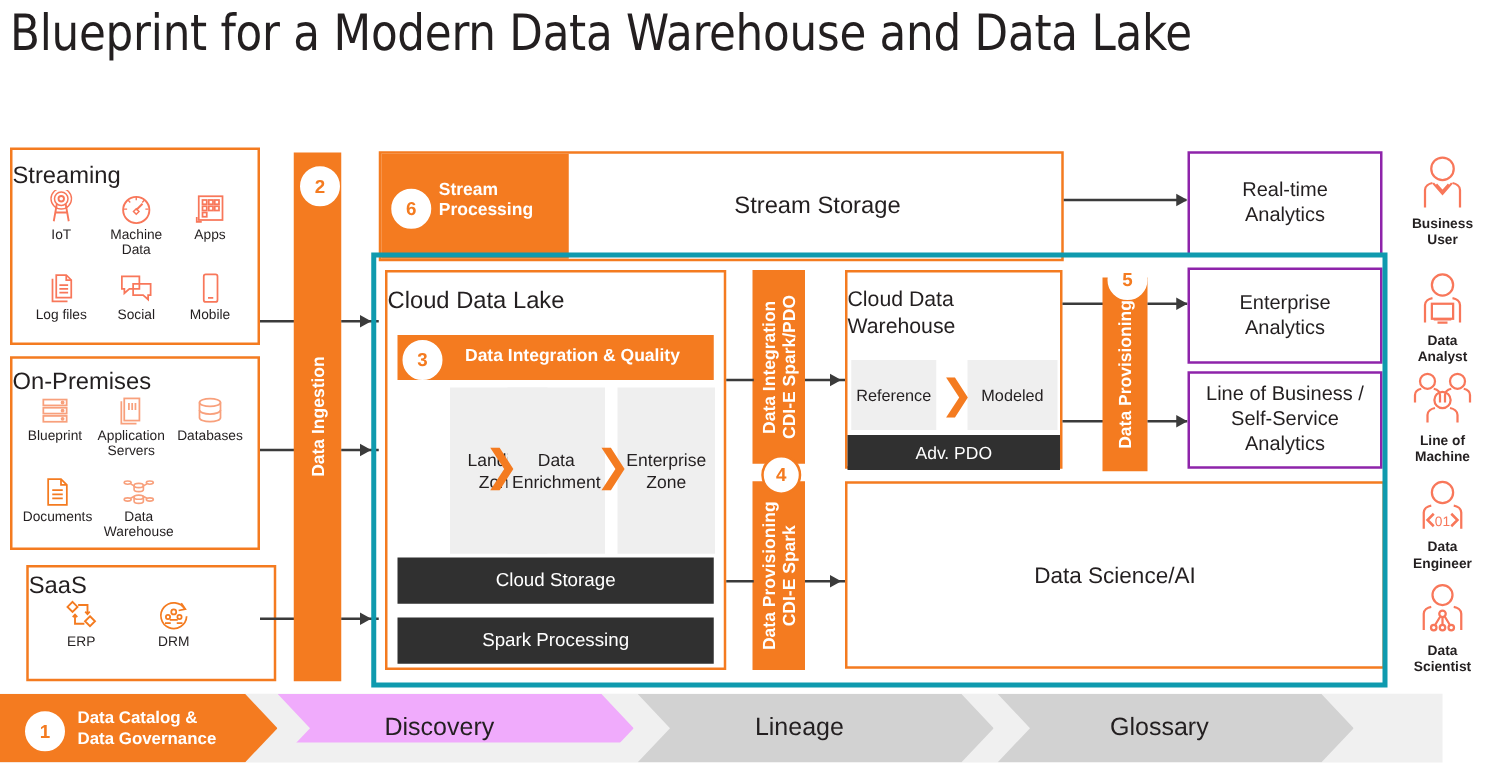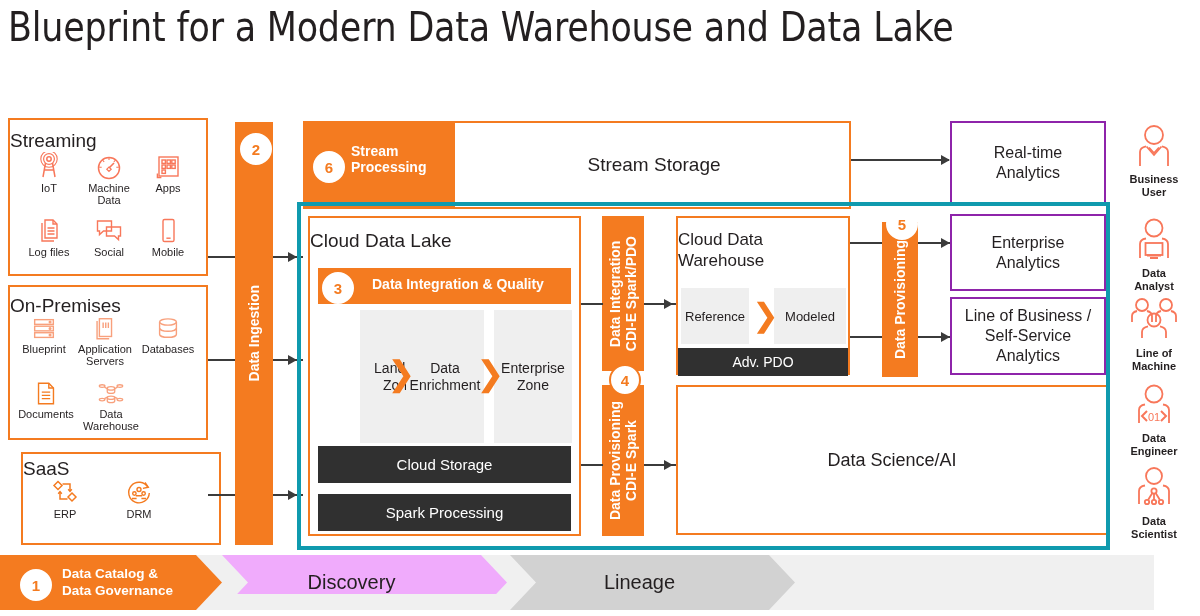--- a/index.html
+++ b/index.html
@@ -444,13 +444,17 @@
   <div class="badge onorange" style="left:20px;top:14px;">1</div>
 
   <div class="abs" style="left:222px;top:0;width:285px;height:39px;background:#f0abfc;
        clip-path:polygon(0 0, 259px 0, 285px 27.5px, 259px 55px, 0 55px, 26px 27.5px);">
     <div class="abs ctr" style="left:0;top:0;width:259px;height:55px;font-size:20px;color:#231f20;">Discovery</div>
   </div>
   <div class="abs" style="left:510px;top:0;width:285px;height:55px;background:#d2d2d2;
        clip-path:polygon(0 0, 259px 0, 285px 27.5px, 259px 55px, 0 55px, 26px 27.5px);">
     <div class="abs ctr" style="left:0;top:0;width:259px;height:55px;font-size:20px;color:#231f20;">Lineage</div>
   </div>
+  <div class="abs" style="left:798px;top:0;width:285px;height:55px;background:#d2d2d2;
+       clip-path:polygon(0 0, 259px 0, 285px 27.5px, 259px 55px, 0 55px, 26px 27.5px);">
+    <div class="abs ctr" style="left:0;top:0;width:259px;height:55px;font-size:20px;color:#231f20;">Glossary</div>
+  </div>
 </div>
 
 </body></html>

